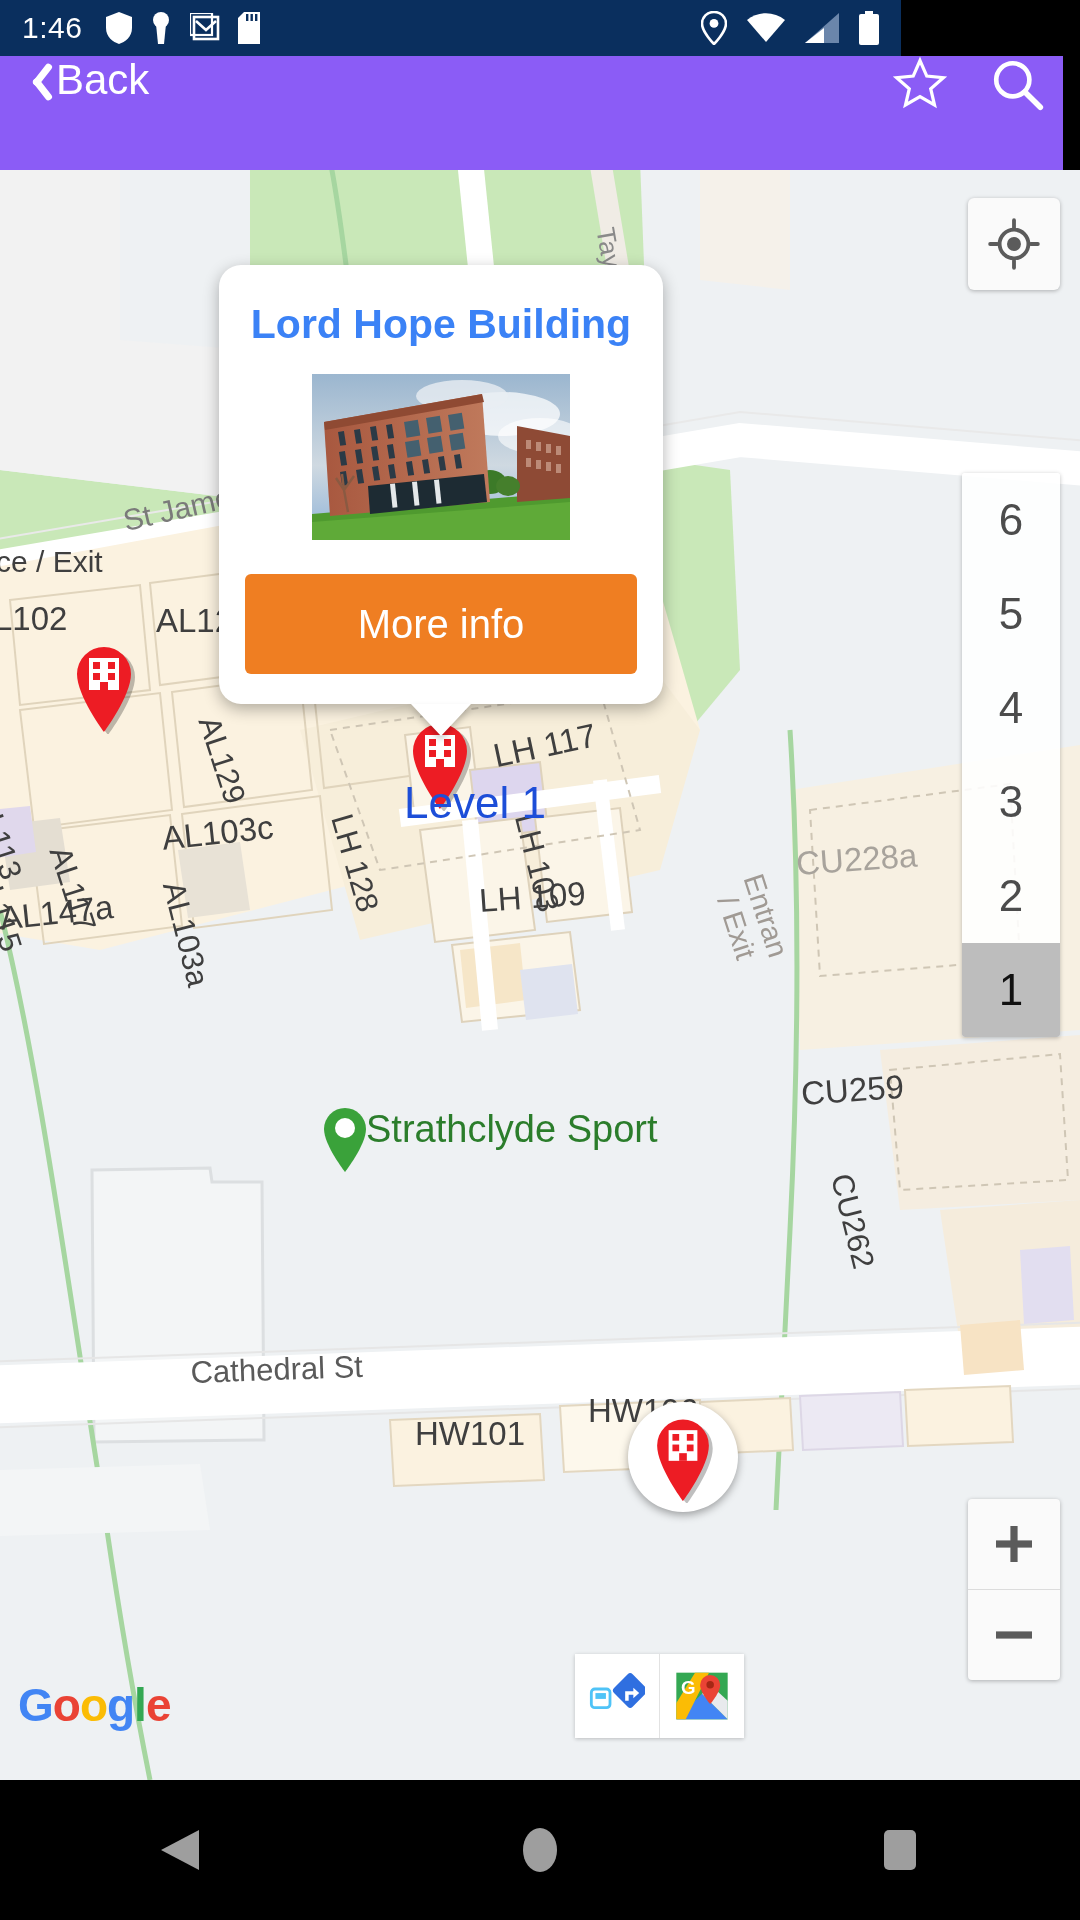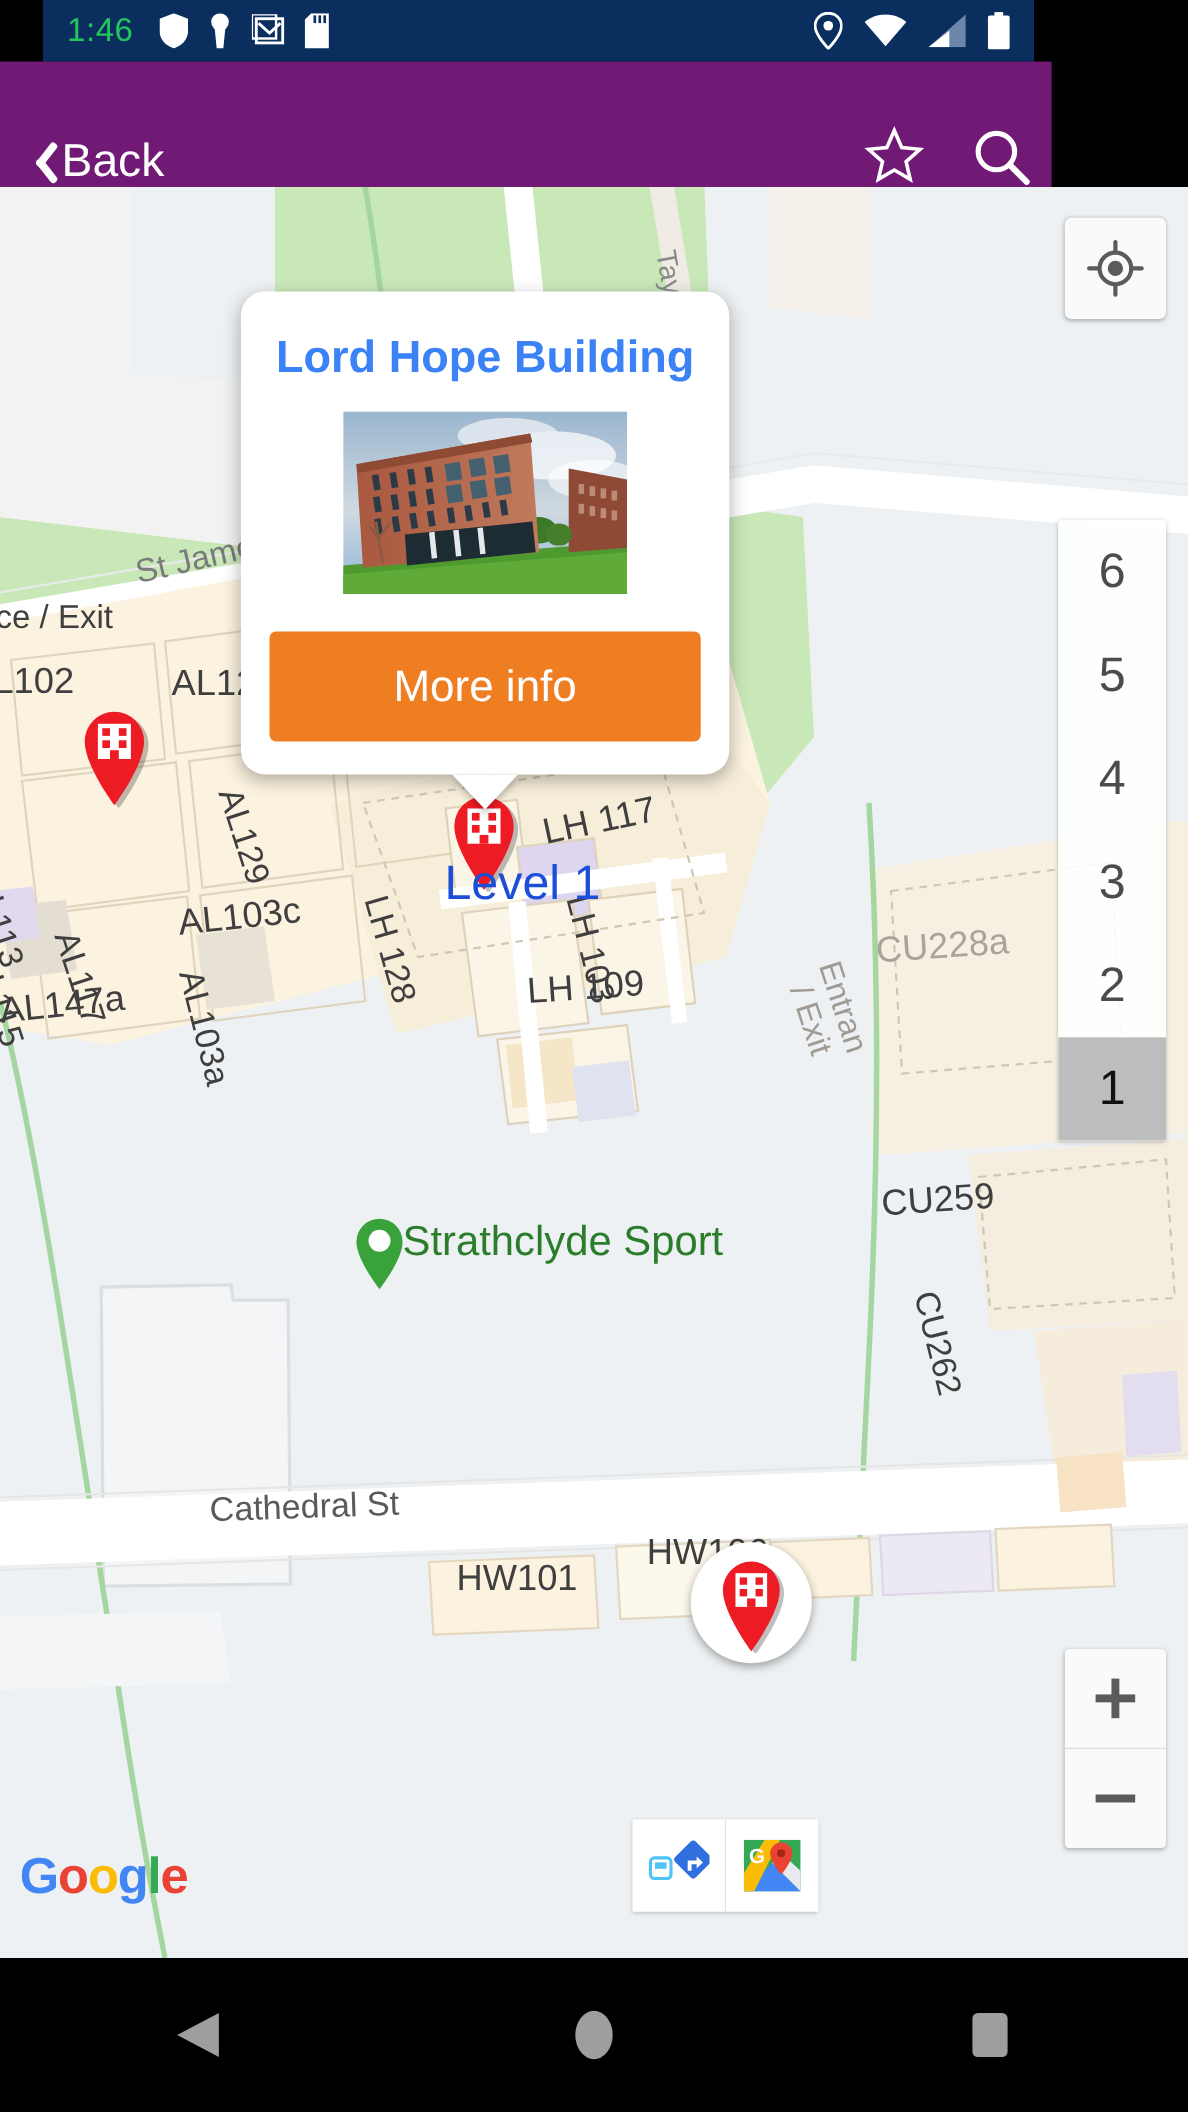--- a/index.html
+++ b/index.html
@@ -4,30 +4,30 @@
 <style>
   * { margin:0; padding:0; box-sizing:border-box; }
   html,body { width:1080px; height:1920px; overflow:hidden;
     font-family:"Liberation Sans", sans-serif; background:#000; }
 
   #screen { position:relative; width:1080px; height:1920px; overflow:hidden; }
 
   
   .statusbar { position:absolute; left:0; top:0; width:901px; height:56px;
     background:#0a2f5e; display:flex; align-items:center;
-    padding:0 22px; color:#22c55e;margin-left:39px; }
+    padding:0 22px; color:#ffffff; }
   .sb-time { font-size:30px; font-weight:400; letter-spacing:.5px; }
   .sb-left-icons { display:flex; align-items:center; gap:18px; margin-left:24px; }
   .sb-spacer { flex:1; }
   .sb-right-icons { display:flex; align-items:center; gap:20px; }
   .sb-ico { display:block; }
 
   
-  .appbar { position:absolute; left:0; top:56px; width:956px; height:114px;
-    background:#701a75; display:flex; align-items:flex-end; color:#fff; }
+  .appbar { position:absolute; left:0; top:56px; width:1063px; height:114px;
+    background:#8b5cf6; display:flex; align-items:flex-start; color:#fff; }
   .back-btn { display:flex; align-items:center; gap:10px; padding-left:20px;
     cursor:pointer; }
   .back-chevron { width:26px; height:44px; position:relative; }
   .back-chevron:before, .back-chevron:after {
     content:""; position:absolute; left:11px; width:7px; height:26px;
     background:#fff; border-radius:3px; }
   .back-chevron:before { top:1px; transform:rotate(38deg); transform-origin:bottom center; }
   .back-chevron:after  { top:21px; transform:rotate(-38deg); transform-origin:top center; }
   .back-label { font-size:42px; font-weight:400; }
   .appbar-title { position:absolute; left:0; right:0; text-align:center;

